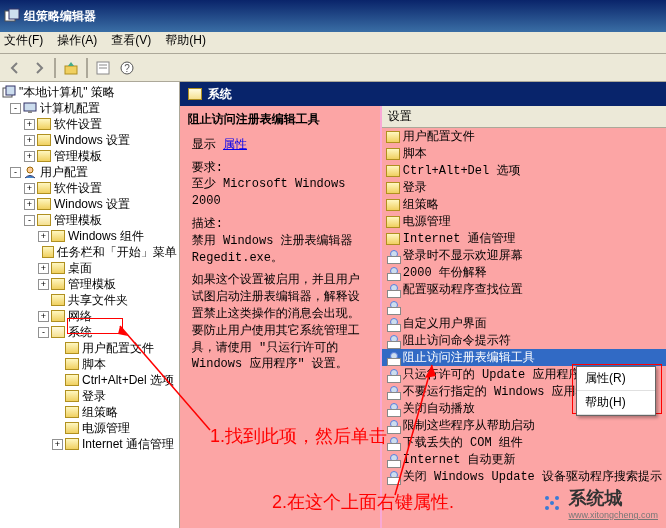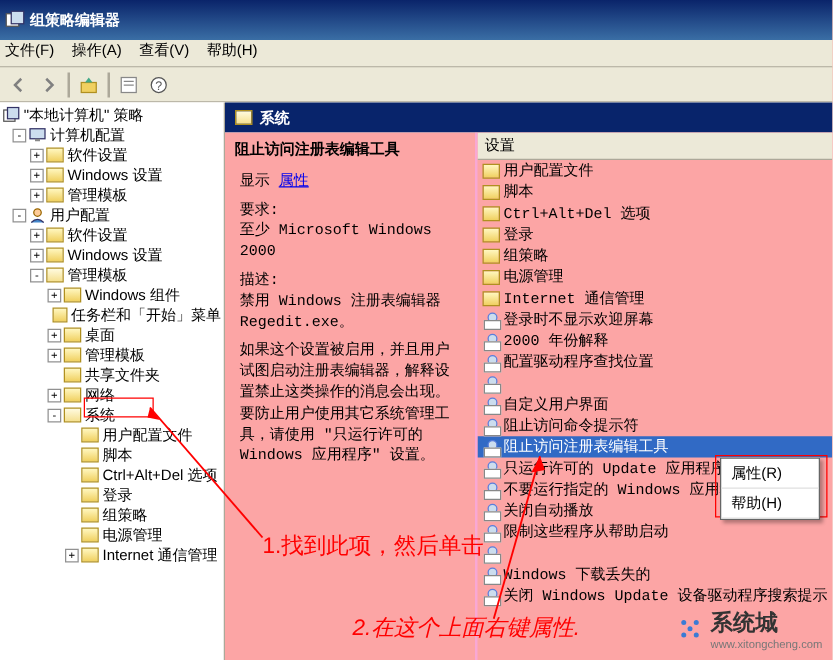--- a/index.html
+++ b/index.html
@@ -33,21 +33,21 @@
 .litem { display: flex; align-items: center; padding: 1px 4px; height: 17px; white-space: nowrap; }
 .litem.sel { background: #316ac5; color: #fff; }
 .gicon { width: 14px; height: 14px; margin-right: 3px; display: inline-block; position: relative; }
 .gicon::before { content: ""; position: absolute; left: 4px; top: 1px; width: 6px; height: 6px; border: 1px solid #5a7edc; border-radius: 50%; background: #cde; }
 .gicon::after { content: ""; position: absolute; left: 1px; top: 7px; width: 12px; height: 6px; background: #fff; border: 1px solid #888; }
 .ctxmenu { position: absolute; right: 10px; top: 366px; background: #fff; border: 1px solid #666; box-shadow: 2px 2px 3px rgba(0,0,0,0.3); width: 80px; z-index: 10; }
 .ctxmenu .mi { padding: 3px 8px; border-bottom: 1px solid #e0e0e0; }
 .anno { position: absolute; color: #ff0000; font-size: 18px; pointer-events: none; }
 svg.arrow-svg { position: absolute; pointer-events: none; }
 .watermark { position: absolute; right: 8px; bottom: 8px; font-size: 18px; font-weight: bold; color: #333; display: flex; align-items: center; gap: 4px; }
-.watermark .wsub { font-size: 9px; color: #777; display: block; font-weight: normal; }
+.watermark .wsub { font-size: 9px; color: #777; display: block; font-weight: normal; text-decoration: underline; }
 .wicon { width: 24px; height: 24px; }
 .redbox { position: absolute; border: 1px solid #ff0000; pointer-events: none; }
 </style>
 </head>
 <body>
 
 <div class="titlebar">
   <span class="icon">
     <svg viewBox="0 0 16 16">
         <rect x="1" y="3" width="10" height="10" fill="#fff" stroke="#555"></rect>
@@ -330,24 +330,25 @@
             <div class="litem">
               <span class="gicon"></span>
               <span>关闭自动播放</span>
             </div>
             <div class="litem">
               <span class="gicon"></span>
               <span>限制这些程序从帮助启动</span>
             </div>
             <div class="litem">
               <span class="gicon"></span>
-            </div>
-            <div class="litem">
-              <span class="gicon"></span>
-              <span>Windows 下载丢失的</span>
+              <span>下载丢失的 COM 组件</span>
+            </div>
+            <div class="litem">
+              <span class="gicon"></span>
+              <span>Internet 自动更新</span>
             </div>
             <div class="litem">
               <span class="gicon"></span>
               <span>关闭 Windows Update 设备驱动程序搜索提示</span>
             </div>
           </div>
       </div>
     </div>
   </div>
 </div>
@@ -359,21 +360,21 @@
 
 <div class="redbox" style="left:67px; top:318px; width:56px; height:16px;"></div>
 <div class="redbox" style="left:572px; top:364px; width:90px; height:50px;"></div>
 <svg class="arrow-svg" style="left:0;top:0;" width="666" height="528">
   <line x1="120" y1="326" x2="210" y2="430" stroke="#ff0000" stroke-width="1.5"></line>
   <line x1="395" y1="495" x2="432" y2="365" stroke="#ff0000" stroke-width="1.5"></line>
   <polygon points="432,365 425,378 436,376" fill="#ff0000"></polygon>
   <polygon points="120,326 128,336 118,334" fill="#ff0000"></polygon>
 </svg>
 <div class="anno" style="left:210px; top:424px;">1.找到此项，然后单击</div>
-<div class="anno" style="left:282px; top:490px;font-style:italic;">2.在这个上面右键属性.</div>
+<div class="anno" style="left:272px; top:490px;">2.在这个上面右键属性.</div>
 
 <div class="watermark">
   <span class="wicon">
     <svg viewBox="0 0 24 24">
         <g fill="#3a7bd5">
           <circle cx="7" cy="7" r="2"></circle>
           <circle cx="17" cy="7" r="2"></circle>
           <circle cx="7" cy="17" r="2"></circle>
           <circle cx="17" cy="17" r="2"></circle>
           <circle cx="12" cy="12" r="2"></circle>

